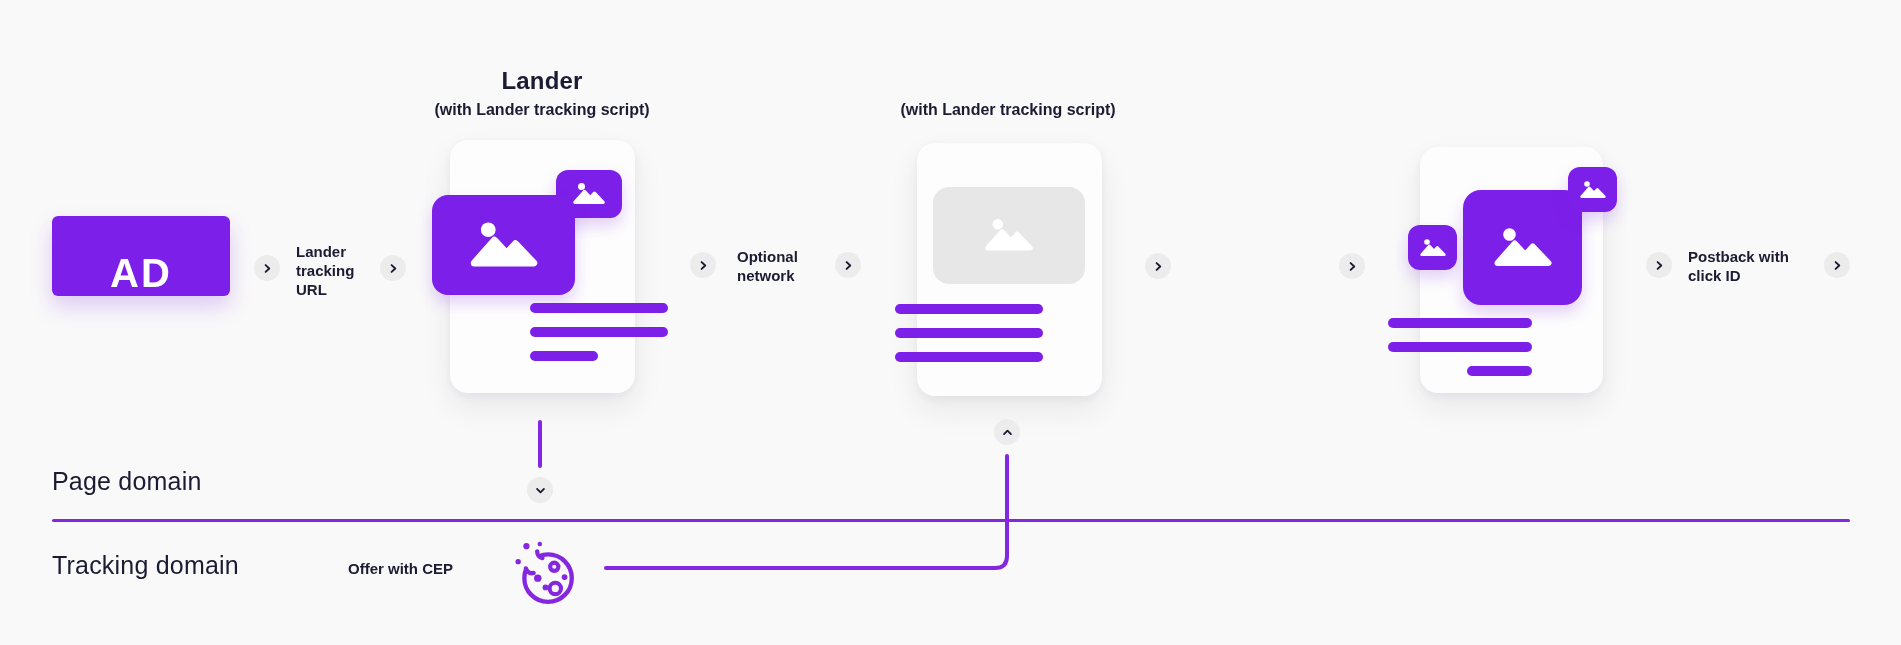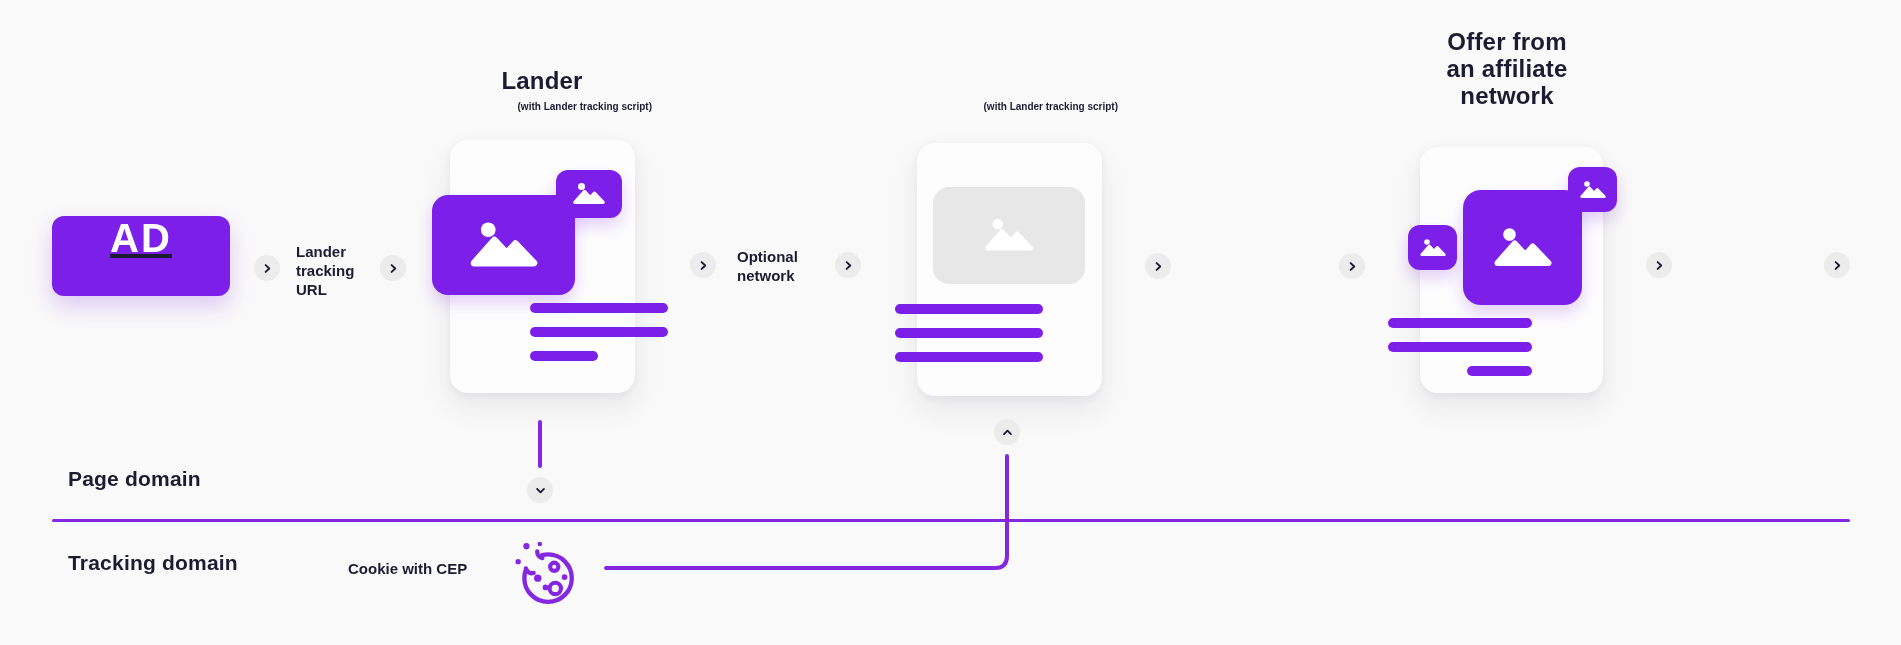--- a/index.html
+++ b/index.html
@@ -3,40 +3,40 @@
 <meta charset="utf-8">
 <style>
   :root{
     --background:#f9f9f9; --purple:#7c1fe8; --line-purple:#8527e0; --dark:#1b1b32;
     --card-bg:#fdfdfd; --gray-tile:#e7e7e7; --chevron-bg:#ececec;
   }
   html,body{margin:0;padding:0;background:var(--background);}
   .canvas{position:relative;width:1901px;height:645px;background:var(--background);
     font-family:"Liberation Sans",sans-serif;color:var(--dark);overflow:hidden;}
   .abs{position:absolute;}
-  .ad-box{background:var(--purple);border-radius:12px;display:flex;align-items:flex-start;justify-content:center;
-    box-shadow:0 10px 22px rgba(124,31,232,.22);text-decoration:underline;}
+  .ad-box{background:var(--purple);border-radius:6px;display:flex;align-items:flex-end;justify-content:center;
+    box-shadow:0 10px 22px rgba(124,31,232,.22);}
   .ad-box span{color:#fff;font-size:40px;font-weight:700;letter-spacing:2px;}
   .card{background:var(--card-bg);border-radius:18px;
     box-shadow:0 14px 30px rgba(40,40,70,.08),0 3px 8px rgba(40,40,70,.05);}
   .tile{background:var(--purple);border-radius:16px;display:flex;align-items:center;justify-content:center;
     box-shadow:0 8px 16px rgba(124,31,232,.20);}
   .tile-sm{border-radius:12px;}
   .gray-tile{background:var(--gray-tile);border-radius:16px;display:flex;align-items:center;justify-content:center;}
   .mt-dot{fill:#fff;}
   .mt-path{fill:#fff;stroke:#fff;stroke-width:4;stroke-linejoin:round;}
   .bar{background:var(--purple);height:10px;border-radius:6px;}
   .chev{width:26px;height:26px;border-radius:50%;background:var(--chevron-bg);
     display:flex;align-items:center;justify-content:center;}
   .chev svg{width:15px;height:15px;}
   .chev path{fill:none;stroke:var(--dark);stroke-width:3;stroke-linecap:round;stroke-linejoin:round;}
   .label{font-weight:700;font-size:15px;line-height:19px;white-space:pre-line;}
   .title{font-weight:700;font-size:24px;line-height:27px;text-align:center;white-space:pre-line;letter-spacing:.2px;}
-  .subtitle{font-weight:700;font-size:10px;text-align:right;white-space:pre-line;}
-  .domain-label{font-weight:700;font-size:21px;letter-spacing:.2px;margin-left:16px;}
+  .subtitle{font-weight:700;font-size:16px;text-align:center;white-space:pre-line;}
+  .domain-label{font-weight:400;font-size:25px;letter-spacing:.2px;}
   .divider{background:var(--line-purple);height:3px;border-radius:2px;}
   .vline{background:var(--line-purple);width:4px;border-radius:2px;}
   .ck-ring{fill:none;stroke:var(--line-purple);stroke-width:4.2;}
   .ck-bite{fill:var(--background);}
   .ck-arc{fill:none;stroke:var(--line-purple);stroke-width:4.2;stroke-linecap:round;}
   .ck-donut{fill:none;stroke:var(--line-purple);stroke-width:4;}
   .ck-fill{fill:var(--line-purple);}
   .conn{fill:none;stroke:var(--line-purple);stroke-width:4;stroke-linecap:round;}
 </style>
 </head>
@@ -87,20 +87,22 @@
       <svg viewBox="0 0 24 24">
         <path d="M9 6.5 L14.8 12 L9 17.5"></path>
       </svg>
     </div>
 
   <div class="abs label" style="left:296px;top:242px;width:120px">Lander
 tracking
 URL</div>
   <div class="abs label" style="left:737px;top:247px;width:120px">Optional
 network</div>
+  <div class="abs label" style="left:1688px;top:247px;width:140px">Postback with
+click ID</div>
 
   <div class="abs title" style="left:442px;top:67px;width:200px">Lander</div>
   <div class="abs subtitle" style="left:432px;top:101px;width:220px">(with Lander tracking script)</div>
   <div class="abs card" style="left:450px;top:140px;width:185px;height:253px"></div>
   <div class="abs tile tile-sm" style="left:556px;top:170px;width:66px;height:48px">
     <svg width="40" viewBox="0 0 48 36">
         <circle class="mt-dot" cx="15" cy="9" r="4.2"></circle>
         <path class="mt-path" d="M7 28 L18.5 15 L25.5 22.5 L30.5 17 L41 28 Z"></path>
       </svg>
   </div>
@@ -132,23 +134,20 @@
   <div class="abs bar" style="left:895px;top:304px;width:148px"></div>
   <div class="abs bar" style="left:895px;top:328px;width:148px"></div>
   <div class="abs bar" style="left:895px;top:352px;width:148px"></div>
 
   <div class="abs chev" style="left:994px;top:419px">
       <svg viewBox="0 0 24 24">
         <path d="M6.5 14.5 L12 9 L17.5 14.5"></path>
       </svg>
     </div>
 
-  <div class="abs title" style="left:1407px;top:28px;width:200px">Offer from
-an affiliate
-network</div>
   <div class="abs card" style="left:1420px;top:147px;width:183px;height:246px"></div>
   <div class="abs tile tile-sm" style="left:1408px;top:225px;width:49px;height:45px">
     <svg width="32" viewBox="0 0 48 36">
         <circle class="mt-dot" cx="15" cy="9" r="4.2"></circle>
         <path class="mt-path" d="M7 28 L18.5 15 L25.5 22.5 L30.5 17 L41 28 Z"></path>
       </svg>
   </div>
   <div class="abs tile" style="left:1463px;top:190px;width:119px;height:115px;border-radius:18px">
     <svg width="72" viewBox="0 0 48 36">
         <circle class="mt-dot" cx="15" cy="9" r="4.2"></circle>
@@ -162,21 +161,21 @@
       </svg>
   </div>
   <div class="abs bar" style="left:1388px;top:318px;width:144px"></div>
   <div class="abs bar" style="left:1388px;top:342px;width:144px"></div>
   <div class="abs bar" style="left:1467px;top:366px;width:65px"></div>
 
   <div class="abs domain-label" style="left:52px;top:467px">Page domain</div>
   <div class="abs divider" style="left:52px;top:519px;width:1798px"></div>
   <div class="abs domain-label" style="left:52px;top:551px">Tracking domain</div>
 
-  <div class="abs label" style="left:348px;top:559px">Cookie with CEP</div>
+  <div class="abs label" style="left:348px;top:559px">Offer with CEP</div>
   <svg class="abs" style="left:513px;top:541px" width="66" height="66" viewBox="0 0 64 64">
     <circle class="ck-ring" cx="34" cy="36" r="23"></circle>
     <circle class="ck-bite" cx="13" cy="15" r="12.5"></circle>
     <path class="ck-arc" d="M12.5 26.5 a6 6 0 0 0 7.5 4.5"></path>
     <path class="ck-arc" d="M23.5 10 a6 6 0 0 0 5 6.5"></path>
     <circle class="ck-donut" cx="40" cy="25" r="4"></circle>
     <circle class="ck-donut" cx="41" cy="46" r="5.5"></circle>
     <circle class="ck-fill" cx="24" cy="36" r="3.6"></circle>
     <circle class="ck-fill" cx="31.5" cy="45" r="2.8"></circle>
     <circle class="ck-fill" cx="50" cy="35" r="2.8"></circle>

